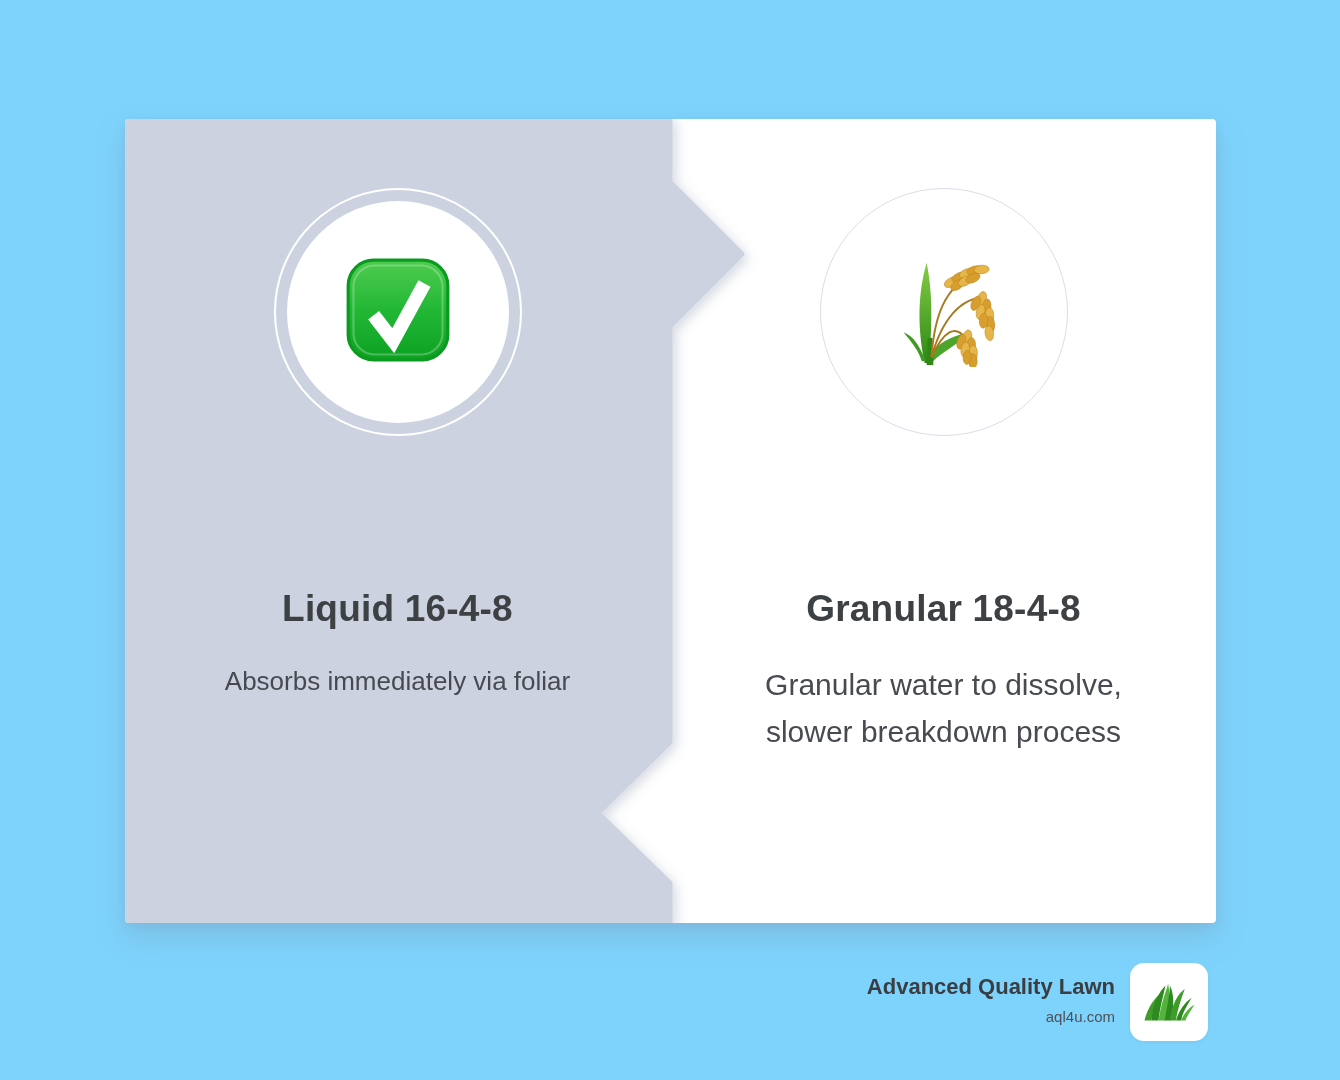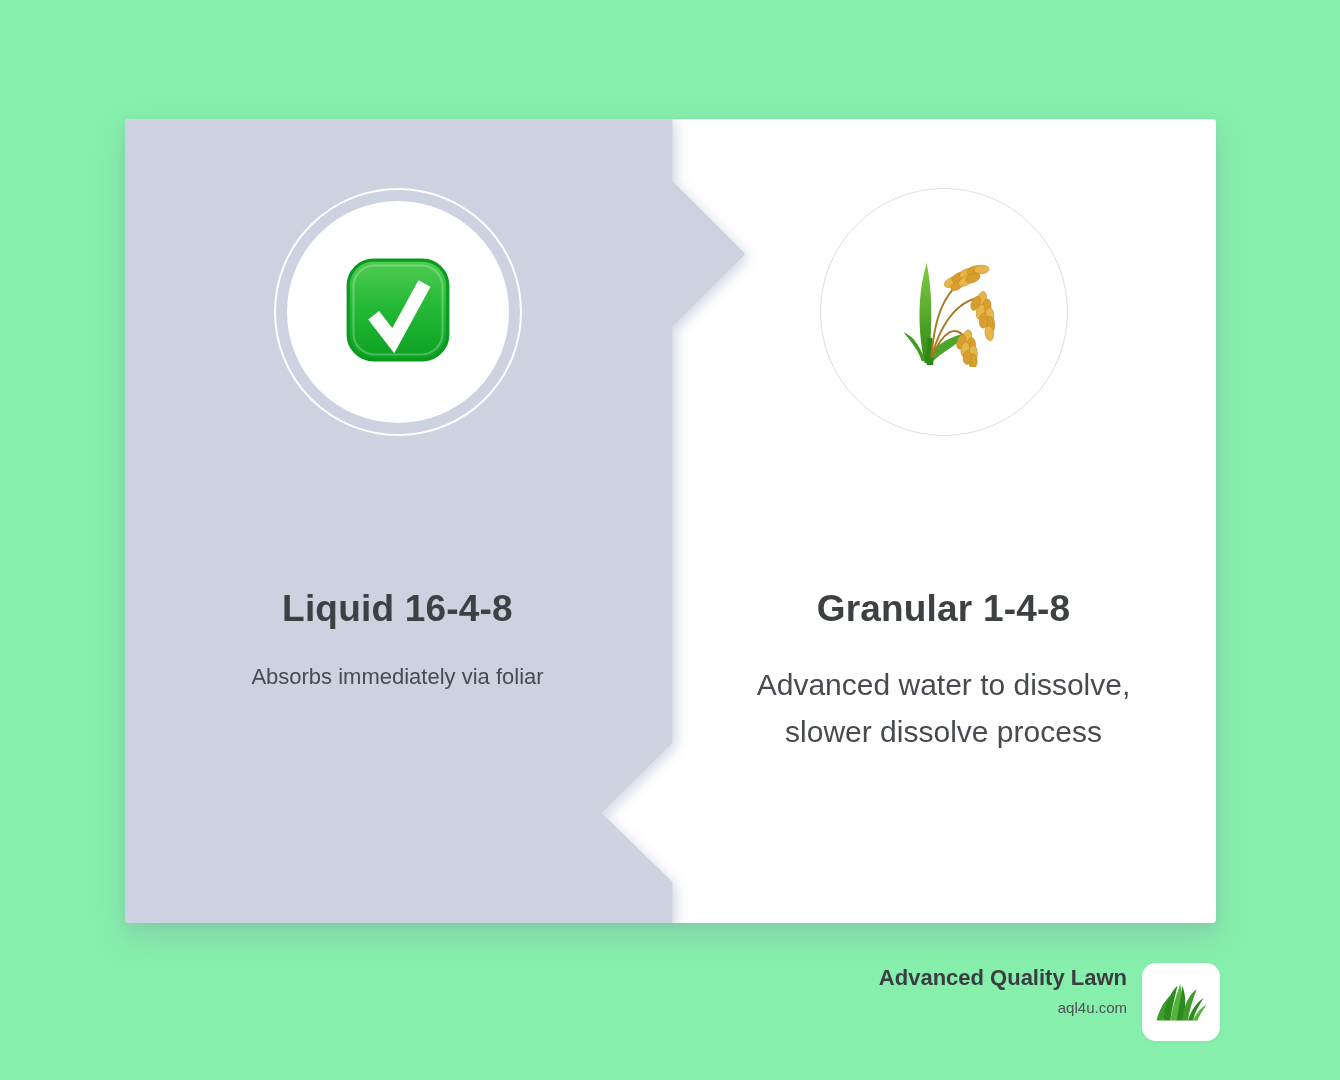--- a/index.html
+++ b/index.html
@@ -2,21 +2,21 @@
 <html><head>
 <meta charset="utf-8">
 <style>
   html,body{margin:0;padding:0;}
   body{
     width:1340px;height:1080px;
     background:#f7f8f9;
     font-family:"Liberation Sans","DejaVu Sans",sans-serif;
     overflow:hidden;
   }
-  .page{position:relative;width:1340px;height:1080px;background:#86efac;}
+  .page{position:relative;width:1340px;height:1080px;background:#7dd3fc;}
 
   
   .card{
     position:absolute;left:125px;top:119px;width:1091px;height:804px;
     background:#ffffff;border-radius:4px;overflow:hidden;
     box-shadow:0 14px 30px rgba(125,135,160,0.26),0 3px 8px rgba(125,135,160,0.14);
   }
   .left-shape-svg{position:absolute;left:0;top:0;width:700px;height:804px;overflow:visible;}
 
   .panel{position:absolute;top:0;height:804px;width:545px;}
@@ -33,25 +33,25 @@
   .icon-disc{
     width:222px;height:222px;border-radius:50%;background:#ffffff;
     display:flex;align-items:center;justify-content:center;
   }
 
   .panel-title{
     position:absolute;top:437px;left:0;width:100%;text-align:center;
     font-size:37px;font-weight:700;color:#3d4144;letter-spacing:0.2px;line-height:44px;
   }
   .panel-desc{position:absolute;left:0;width:100%;text-align:center;color:#474b51;}
-  .panel.left  .panel-desc{top:516px;font-size:22px;line-height:40px;text-align:center;}
+  .panel.left  .panel-desc{top:516px;font-size:26px;line-height:40px;text-align:center;}
   .panel.right .panel-desc{top:512px;font-size:30px;line-height:47px;}
 
   
-  .footer{position:absolute;top:963px;right:120px;display:flex;align-items:flex-start;gap:15px;}
+  .footer{position:absolute;top:963px;right:132px;display:flex;align-items:center;gap:15px;}
   .footer-text{text-align:right;}
   .footer-brand{font-size:22px;font-weight:700;color:#3a3d41;line-height:30px;}
   .footer-site{font-size:15px;color:#4e5156;line-height:30px;}
   .logo-box{
     width:78px;height:78px;background:#ffffff;border-radius:14px;
     display:flex;align-items:center;justify-content:center;
     box-shadow:0 1px 4px rgba(0,0,0,0.05);
   }
 </style>
 </head>
@@ -139,24 +139,24 @@
             <ellipse cx="80" cy="86" rx="4.6" ry="8.4" fill="#e7b64a" transform="rotate(12 80 86)"></ellipse>
             <ellipse cx="84" cy="94" rx="4.6" ry="8.4" fill="#d89e2d" transform="rotate(6 84 94)"></ellipse>
             <ellipse cx="86" cy="102" rx="4.6" ry="8.4" fill="#e7b64a" transform="rotate(2 86 102)"></ellipse>
             <ellipse cx="86" cy="110" rx="4.4" ry="7.6" fill="#d89e2d"></ellipse>
             <ellipse cx="74" cy="90" rx="4.4" ry="7.8" fill="#d89e2d" transform="rotate(16 74 90)"></ellipse>
             <ellipse cx="78" cy="98" rx="4.4" ry="7.8" fill="#e7b64a" transform="rotate(8 78 98)"></ellipse>
             <ellipse cx="80" cy="106" rx="4.2" ry="7.4" fill="#d89e2d" transform="rotate(4 80 106)"></ellipse>
           </g>
         </svg>
       </div>
-      <h2 class="panel-title">Granular 1-4-8</h2>
+      <h2 class="panel-title">Granular 18-4-8</h2>
       <p class="panel-desc">
-        <span>Advanced water to dissolve,</span><br>
-        <span>slower dissolve process</span>
+        <span>Granular water to dissolve,</span><br>
+        <span>slower breakdown process</span>
       </p>
     </section>
   </div>
 
   <div class="footer">
     <div class="footer-text">
       <div class="footer-brand">Advanced Quality Lawn</div>
       <div class="footer-site">aql4u.com</div>
     </div>
     <div class="logo-box">

